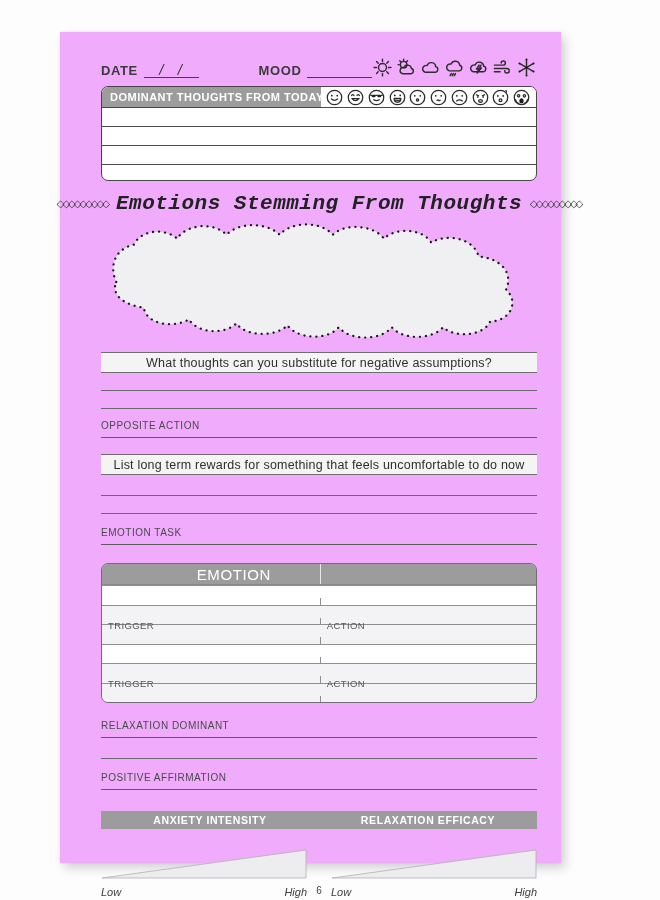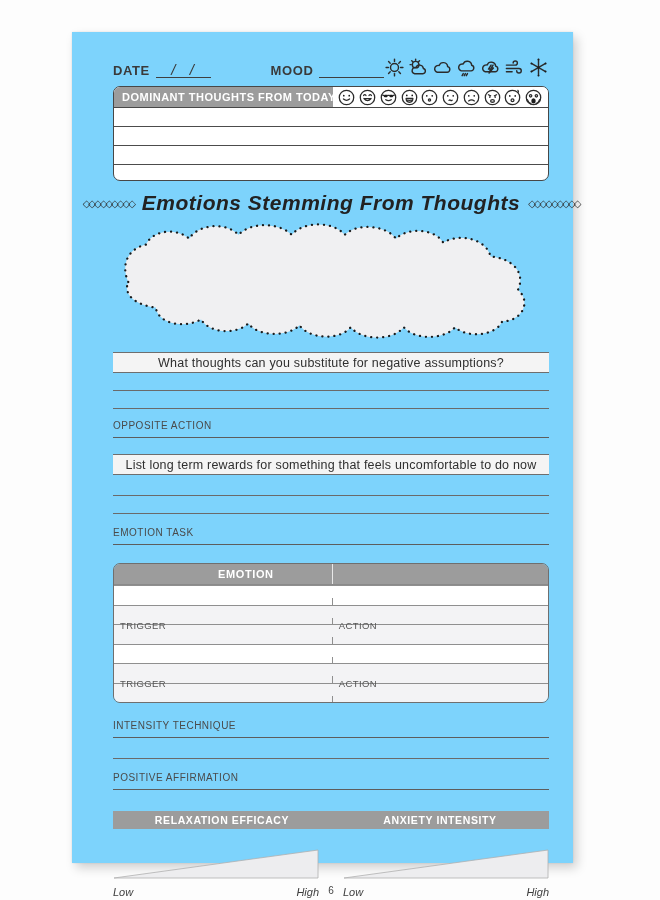--- a/index.html
+++ b/index.html
@@ -5,23 +5,23 @@
   * { margin:0; padding:0; box-sizing:border-box; }
   html,body { width:660px; height:900px; }
   body {
     font-family:"Liberation Sans", sans-serif;
     background:#fdfdfd;
     position:relative;
     color:#3d3d3d;
     overflow:hidden;
   }
   .sheet {
-    position:absolute; left:72px; top:32px;
+    position:absolute; left:60px; top:32px;
     width:501px; height:831px;
-    background:#7dd3fc;
+    background:#f0abfc;
     box-shadow:4px 5px 10px rgba(0,0,0,0.18), 0 0 2px rgba(0,0,0,0.10);
     padding:24px 24px 0 41px;
   }
   
   .date-row { display:flex; align-items:flex-end; height:22px; }
   .lbl-strong { font-size:13px; font-weight:600; letter-spacing:0.6px; color:#3a3a3a; }
   .dateline { width:78px; height:20px; border-bottom:1.5px solid #3f3f3f; position:relative; margin-left:6px; }
   .dateline .slash { position:absolute; bottom:-1px; font-size:15px; font-style:italic; color:#3a3a3a; }
   .dateline .s1 { left:28%; } .dateline .s2 { left:62%; }
   .moodline { width:92px; height:20px; border-bottom:1.5px solid #3f3f3f; margin-left:6px; }
@@ -42,40 +42,40 @@
   }
   .emoji-row { flex:1; display:flex; align-items:center; justify-content:space-evenly; background:#fff; padding:0 2px; }
   .emoji { width:17px; height:17px; display:inline-flex; }
   .emoji svg { width:100%; height:100%; }
   .dom-lines .wrow { height:19px; border-bottom:1.2px solid #4c4c4c; }
   .dom-lines .wrow:last-child { border-bottom:none; height:15px; }
   
   .divider { margin-top:8px; height:28px; display:flex; align-items:center; justify-content:center; gap:8px; }
   .ornament { font-size:10px; letter-spacing:-2px; color:#2e2e2e; white-space:nowrap; }
   .script-title {
-    font-family:Liberation Sans, sans-serif; font-style:italic; font-weight:700;
+    font-family:Liberation Mono, monospace; font-style:italic; font-weight:700;
     font-size:21px; color:#222; letter-spacing:0.5px; white-space:nowrap;
   }
   
   .cloud-wrap { margin-top:2px; height:124px; display:flex; justify-content:center; }
   
   .instr-bar {
     margin-top:9px; height:21px; background:#f4f4f4;
     border-top:1.4px solid #6e6e6e; border-bottom:1.4px solid #6e6e6e;
     display:flex; align-items:center; justify-content:center;
     font-size:12.5px; color:#2f2f2f; letter-spacing:0.2px;
   }
   .sline { border-top:1.2px solid #6a6a6a; height:0; }
   .field { border-bottom:1.3px solid #5d5d5d; padding-bottom:4px; }
   .small-lbl { font-size:10px; letter-spacing:0.5px; color:#4a4a4a; font-weight:500;margin-top:8px; }
   
   .ctable { margin-top:18px; border:1.4px solid #6f6f6f; border-radius:7px; overflow:hidden; }
   .t-head { display:flex; height:21px; background:#9c9c9c; border-bottom:1px solid #8a8a8a; }
   .t-head .th {
-    color:#fff; font-size:11px; font-weight:700; letter-spacing:0.6px;
+    color:#fff; font-size:15px; font-weight:400; letter-spacing:0.6px;
     display:flex; align-items:center; justify-content:center;padding-left:46px;
   }
   .th.c1 { width:50.4%; border-right:1.3px solid #e8e8e8; }
   .th.c2 { flex:1; }
   .t-row { display:flex; height:19.5px; border-top:1px solid #8f8f8f; }
   .t-row:first-of-type { border-top:none; }
   .t-row .td { padding:2px 6px; font-size:9.5px; color:#555; letter-spacing:0.4px;margin-top:12px; }
   .td.c1 { width:50.4%; border-right:1px solid #8f8f8f; }
   .td.c2 { flex:1; }
   .r-light { background:#f3f3f5; }
@@ -334,31 +334,31 @@
       <div class="td c1">TRIGGER</div>
       <div class="td c2">ACTION</div>
     </div>
     <div class="t-row r-light">
         <div class="td c1"></div>
         <div class="td c2"></div>
       </div>
   </div>
 
   <div class="field" style="margin-top:12px;">
-    <span class="small-lbl">INTENSITY TECHNIQUE</span>
+    <span class="small-lbl">RELAXATION DOMINANT</span>
   </div>
   <div class="sline" style="margin-top:20px;"></div>
 
   <div class="field" style="margin-top:8px;">
     <span class="small-lbl">POSITIVE AFFIRMATION</span>
   </div>
 
   <div class="scale-bar">
+    <span>ANXIETY INTENSITY</span>
     <span>RELAXATION EFFICACY</span>
-    <span>ANXIETY INTENSITY</span>
   </div>
 
   <div class="scales-row">
     <div class="scale-col">
       <svg width="206" height="32" viewBox="0 0 206 32">
         <polygon points="1,31 205,31 205,3" fill="#ededef" stroke="#b0b0b0" stroke-width="0.8"></polygon>
       </svg>
       <div class="lowhigh">
         <span>Low</span>
         <span>High</span>

